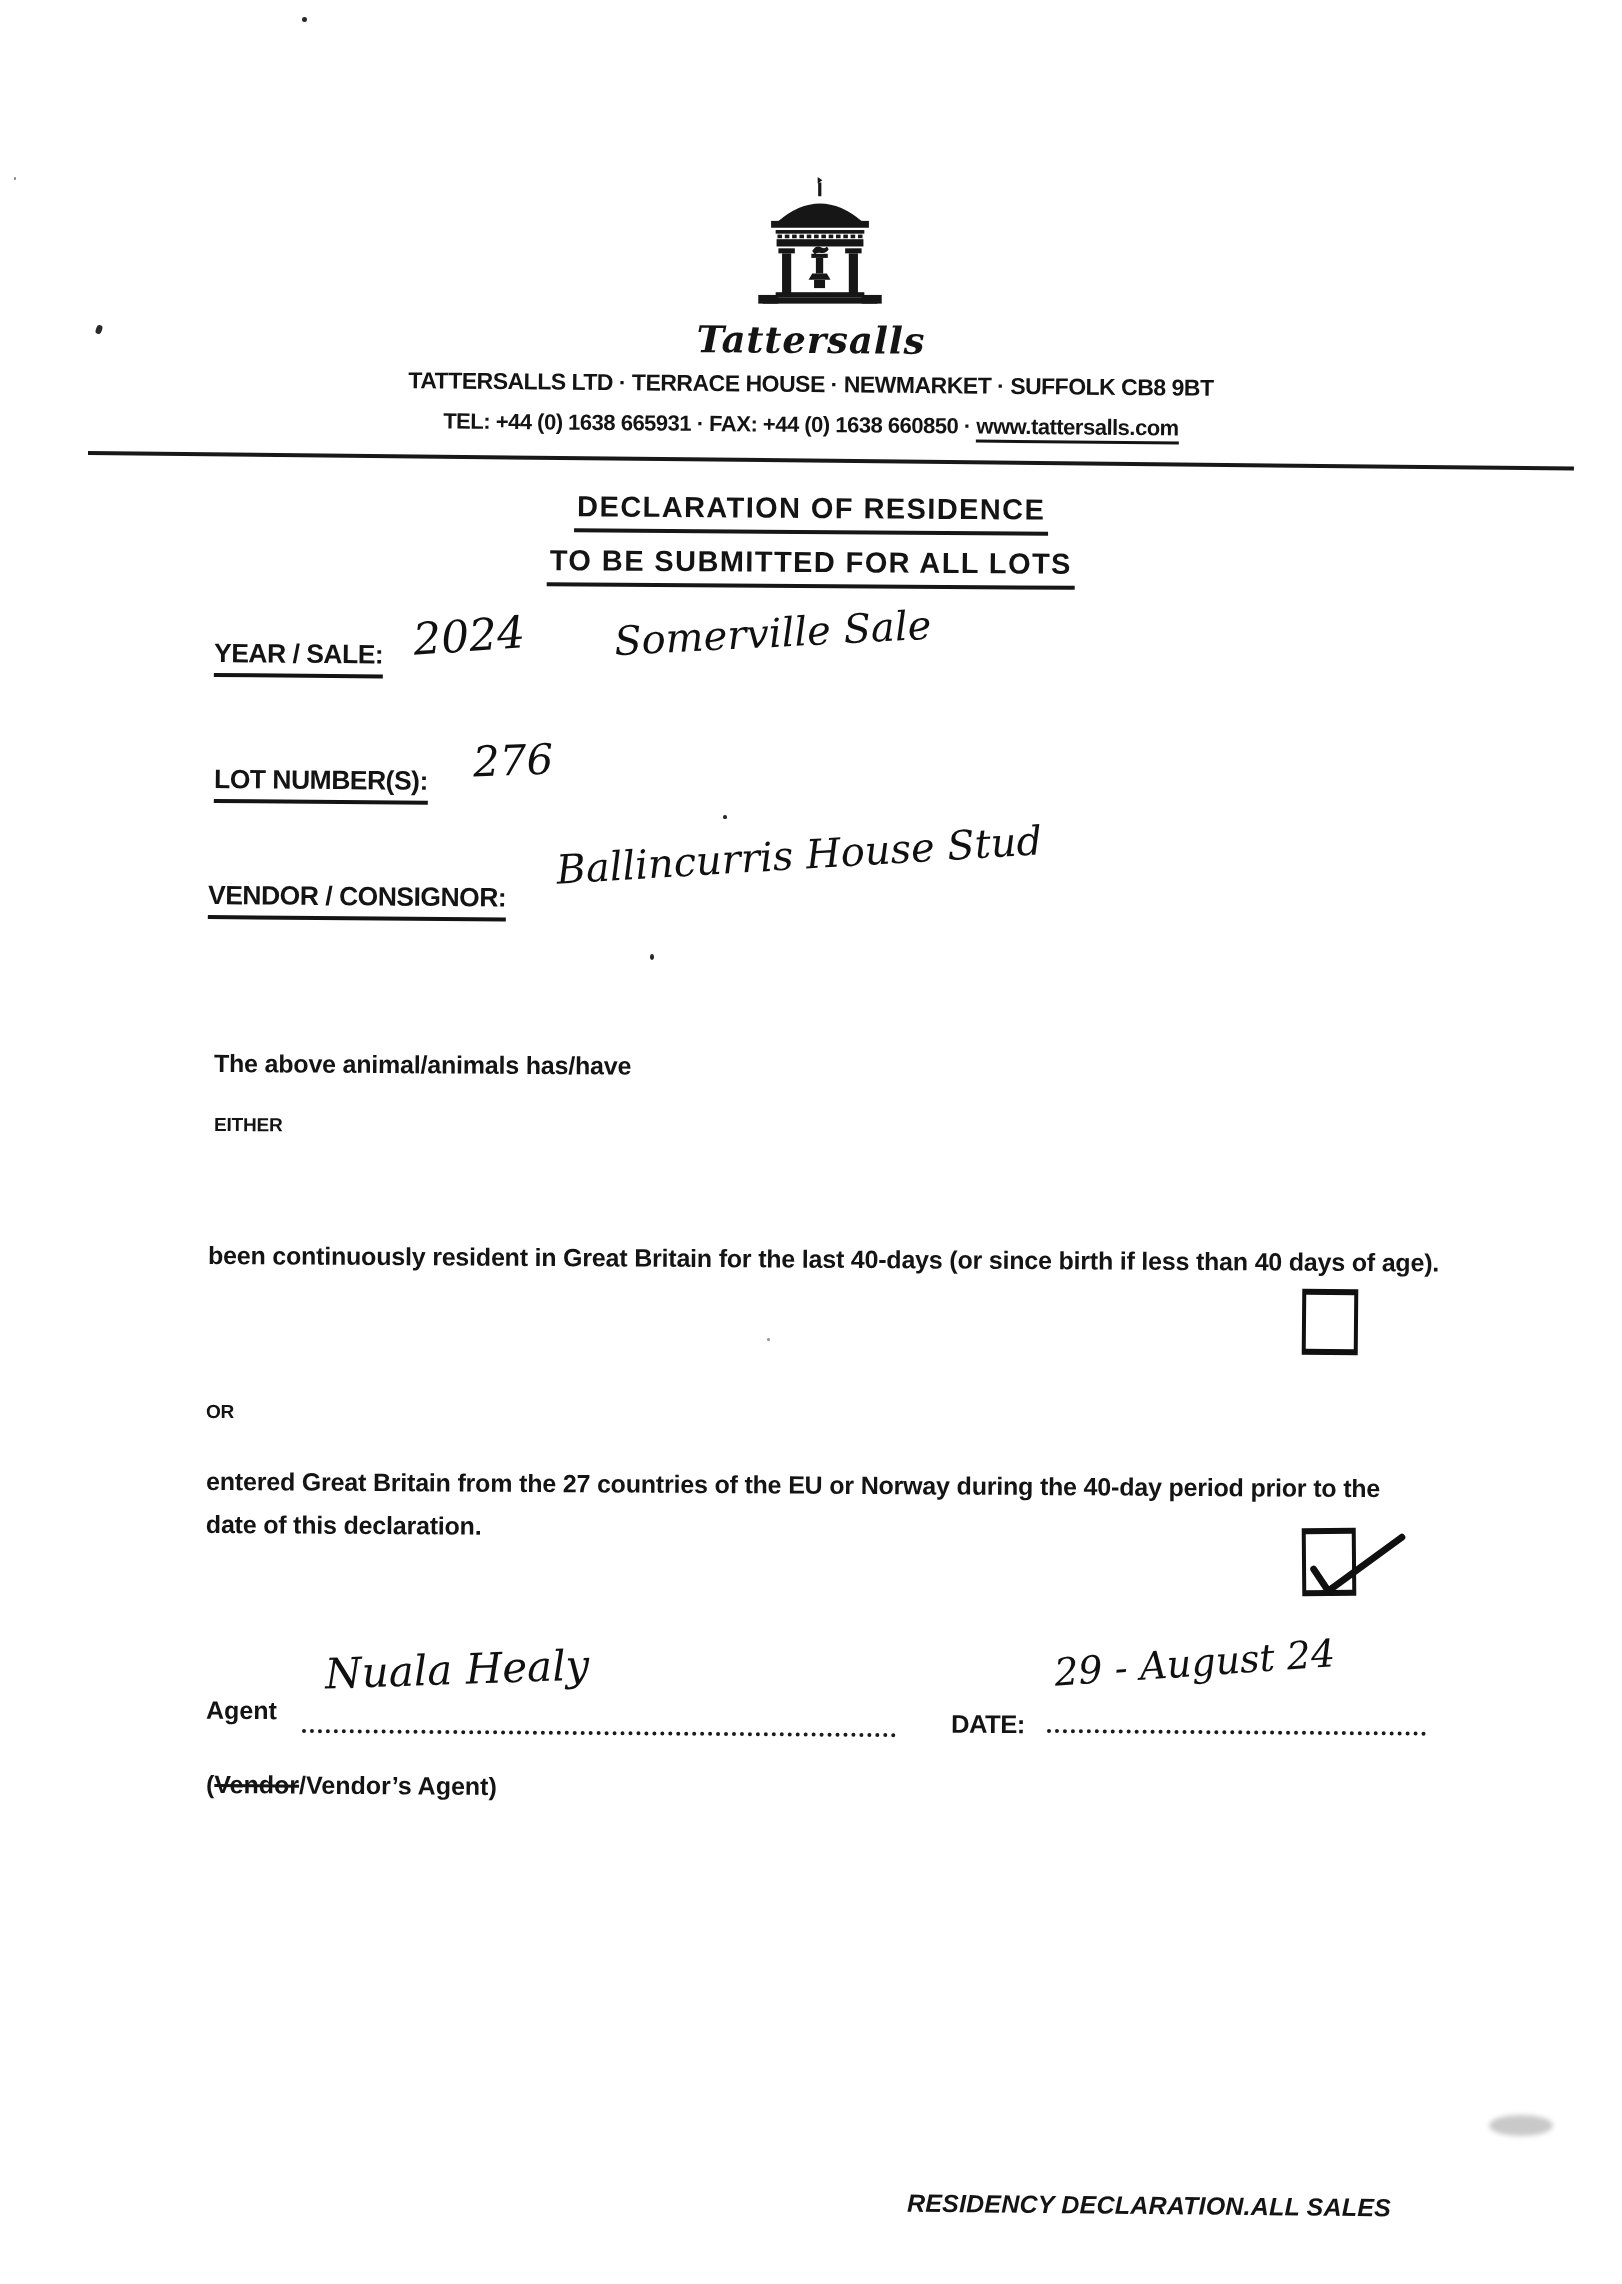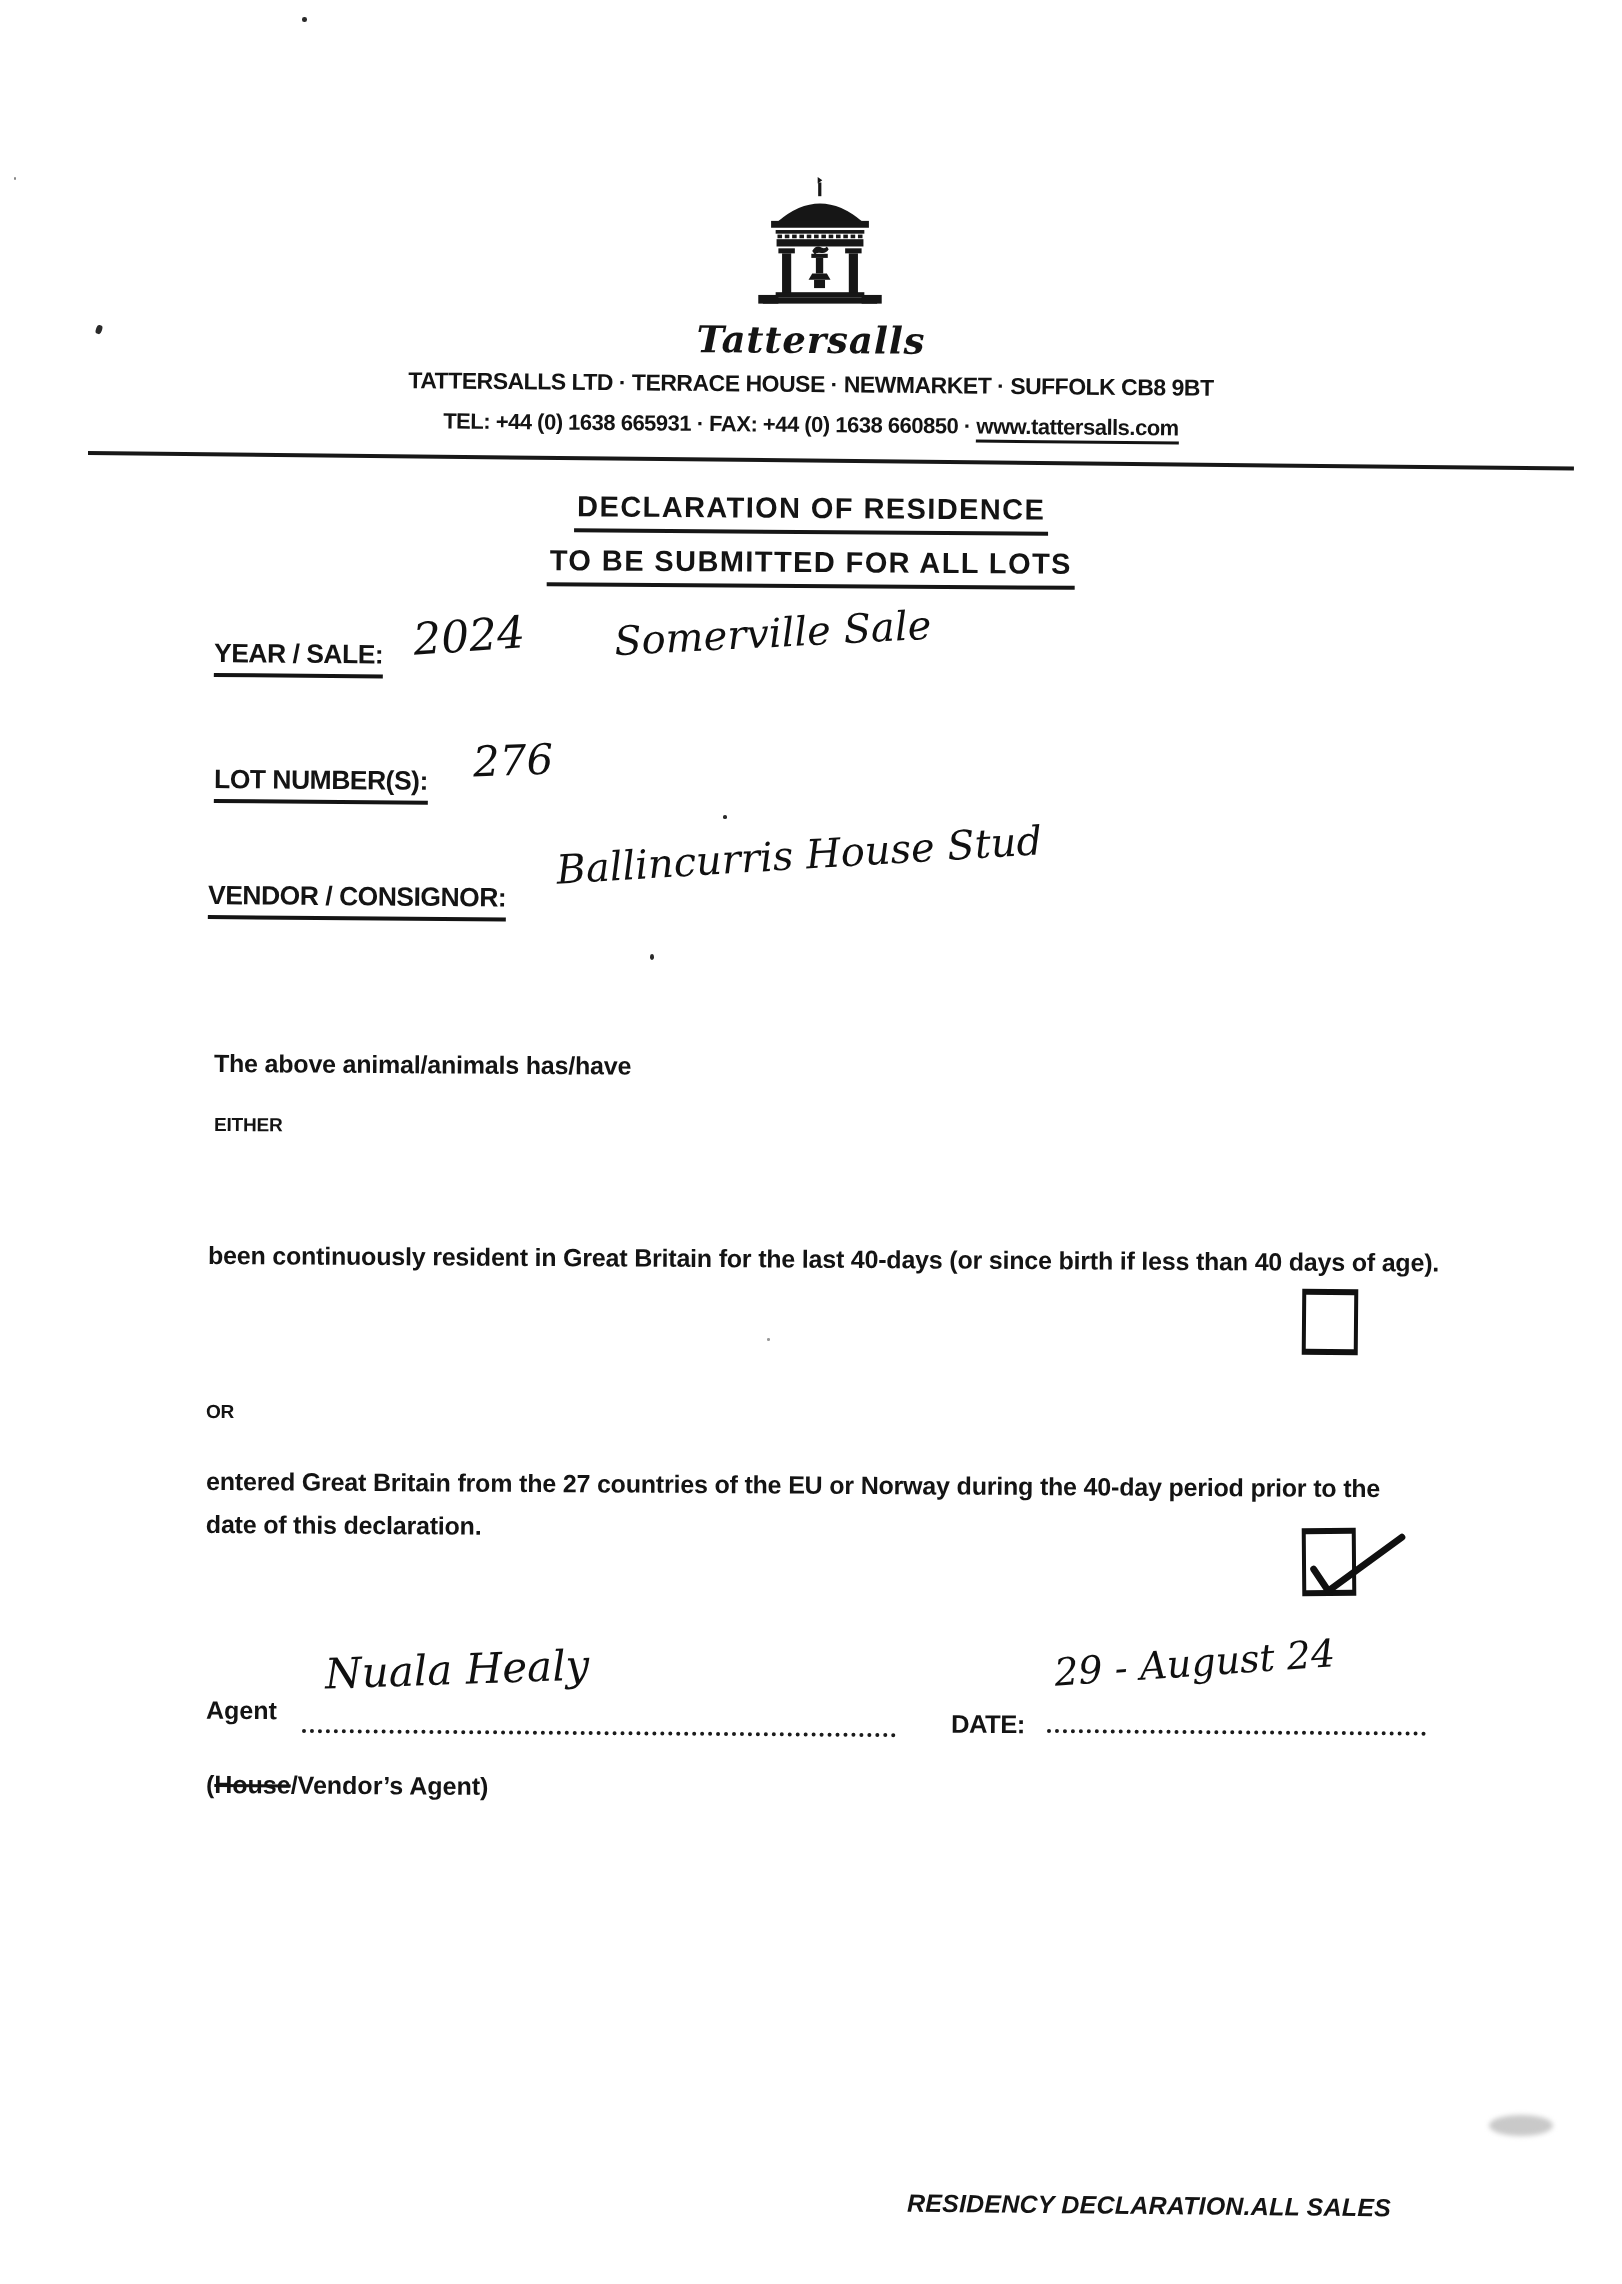--- a/index.html
+++ b/index.html
@@ -133,21 +133,21 @@
       <path d="M38 110 L70 158 L232 40" fill="none" stroke="#101010" stroke-width="15" stroke-linecap="round" stroke-linejoin="round"></path>
     </svg>
   </div>
 
   <div class="abs" id="signed-lab">Agent</div>
   <div class="abs dotline" id="sig-line"></div>
   <div class="abs hand" id="sig-hand">Nuala Healy</div>
   <div class="abs" id="date-lab">DATE:</div>
   <div class="abs dotline" id="date-line"></div>
   <div class="abs hand" id="date-hand">29 - August 24</div>
-  <div class="abs" id="capacity"><span>(</span><span class="struck">House</span><span>/Vendor’s Agent)</span></div>
+  <div class="abs" id="capacity"><span>(</span><span class="struck">Vendor</span><span>/Vendor’s Agent)</span></div>
 
   <div class="abs" id="footer">RESIDENCY DECLARATION.ALL SALES</div>
 
   <div class="speck" style="left:302px;top:17.4px;width:4.6px;height:4.6px;"></div>
   <div class="speck" style="left:96px;top:325px;width:5.5px;height:9px;border-radius:40%;transform:rotate(18deg);"></div>
   <div class="speck" style="left:13.7px;top:177px;width:2.7px;height:2.7px;background:#888;"></div>
   <div class="speck" style="left:723px;top:815px;width:3.7px;height:3.7px;"></div>
   <div class="speck" style="left:650px;top:954px;width:3.7px;height:5.5px;"></div>
   <div class="speck" style="left:767px;top:1338px;width:2.7px;height:2.7px;background:#999;"></div>
   <div class="smudge" style="left:1489px;top:2115px;width:64px;height:21px;"></div>

